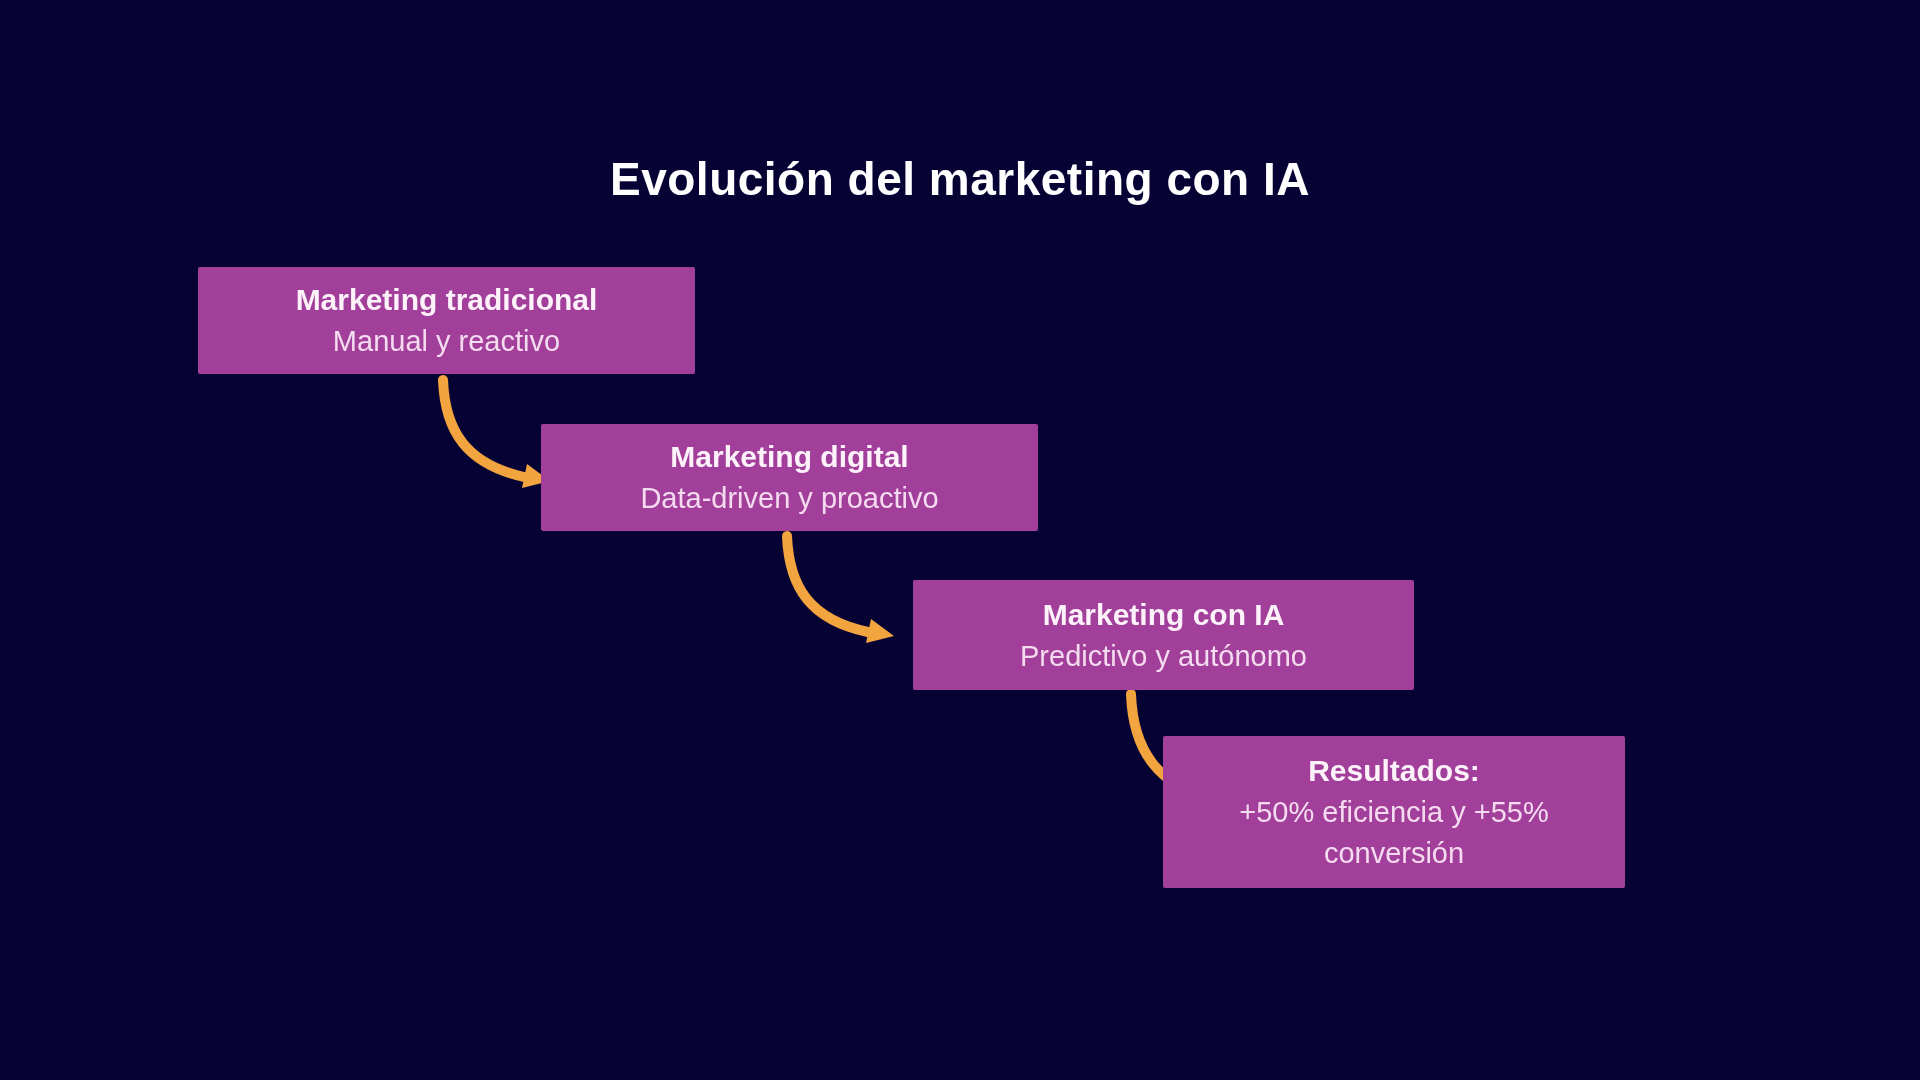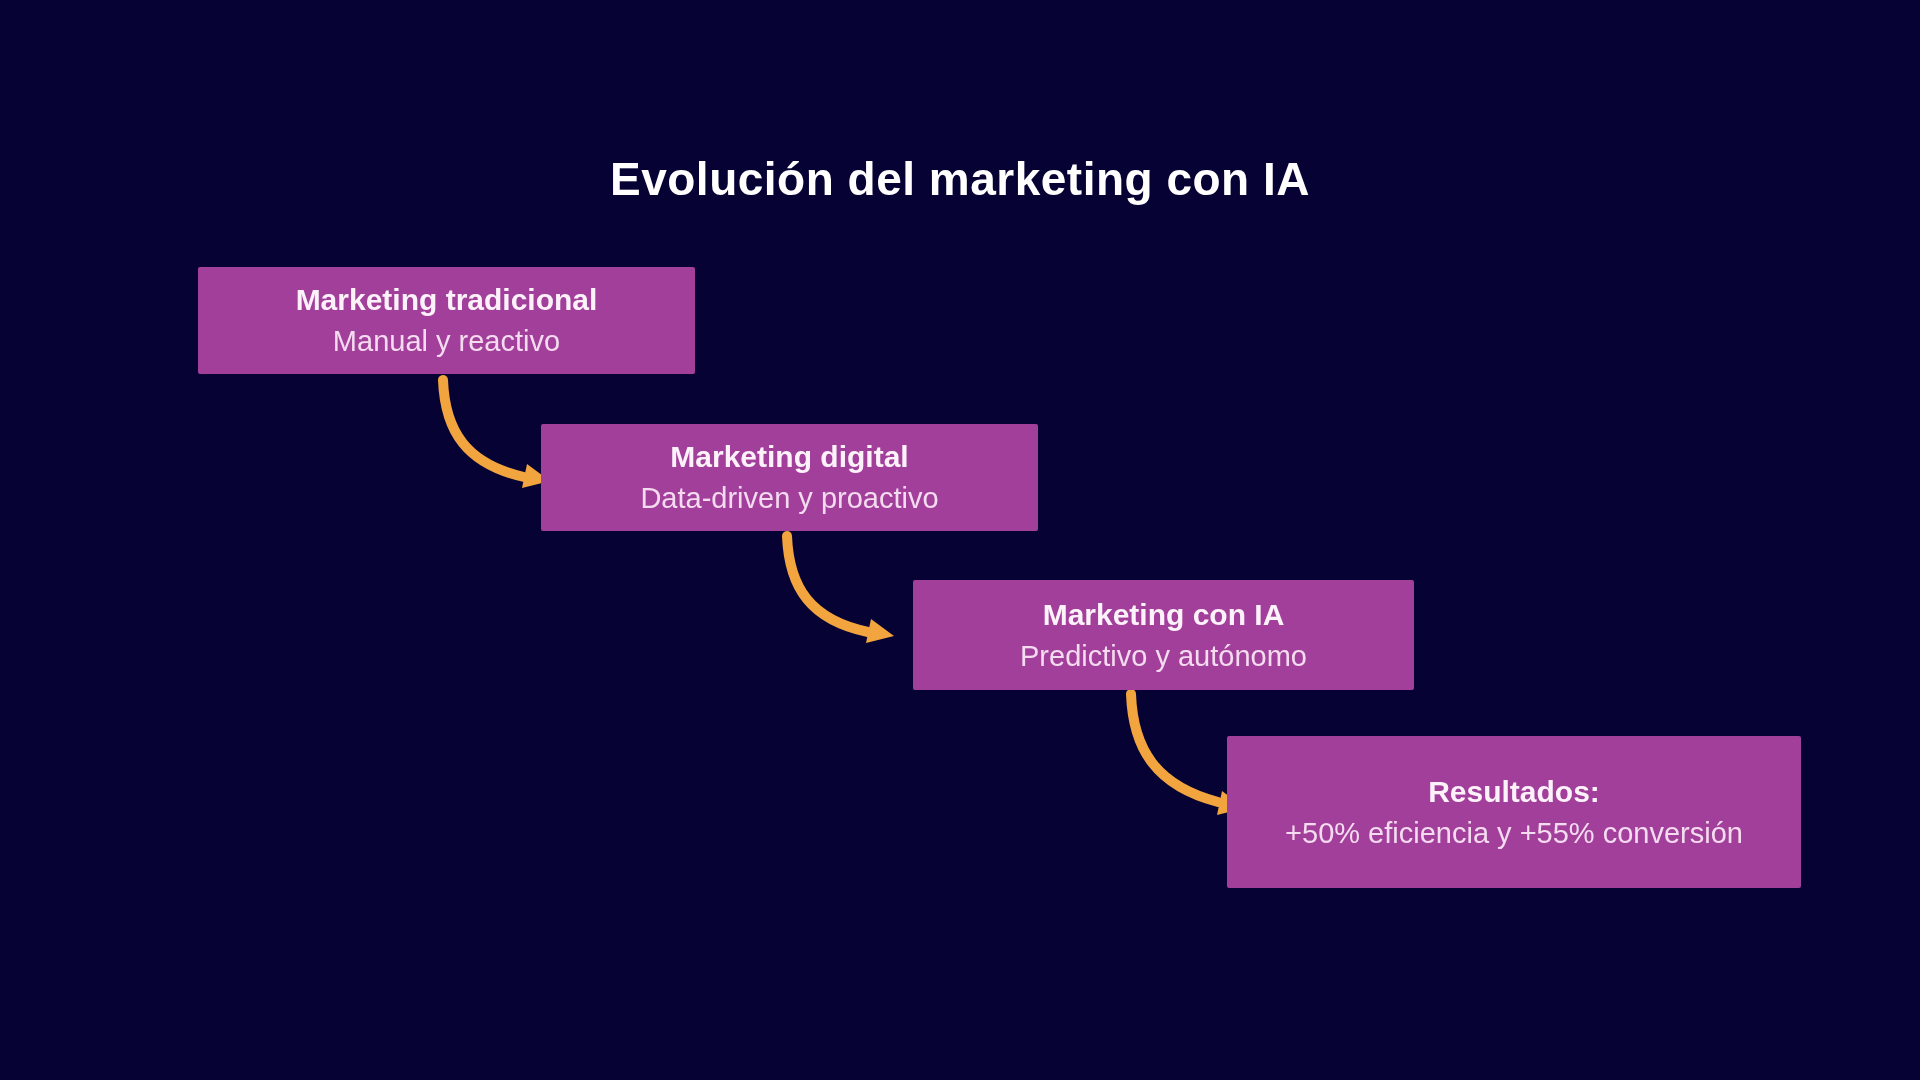--- a/index.html
+++ b/index.html
@@ -46,21 +46,21 @@
   }
   .step-subtitle {
     color: #F5DBEF;
     font-size: 29px;
     font-weight: 400;
     line-height: 1.4;
   }
   .box1 { left: 198px;  top: 267px; width: 497px; height: 107px; }
   .box2 { left: 541px;  top: 424px; width: 497px; height: 107px; }
   .box3 { left: 884px;  top: 580px; width: 501px; height: 110px; margin-left: 29px; }
-  .box4 { left: 1227px; top: 736px; width: 574px; height: 152px; text-align: right; }
+  .box4 { left: 1163px; top: 736px; width: 462px; height: 152px; }
   .arrow-layer {
     position: absolute;
     left: 0;
     top: 0;
     width: 1920px;
     height: 1080px;
     pointer-events: none;
   }
 </style>
 </head>

